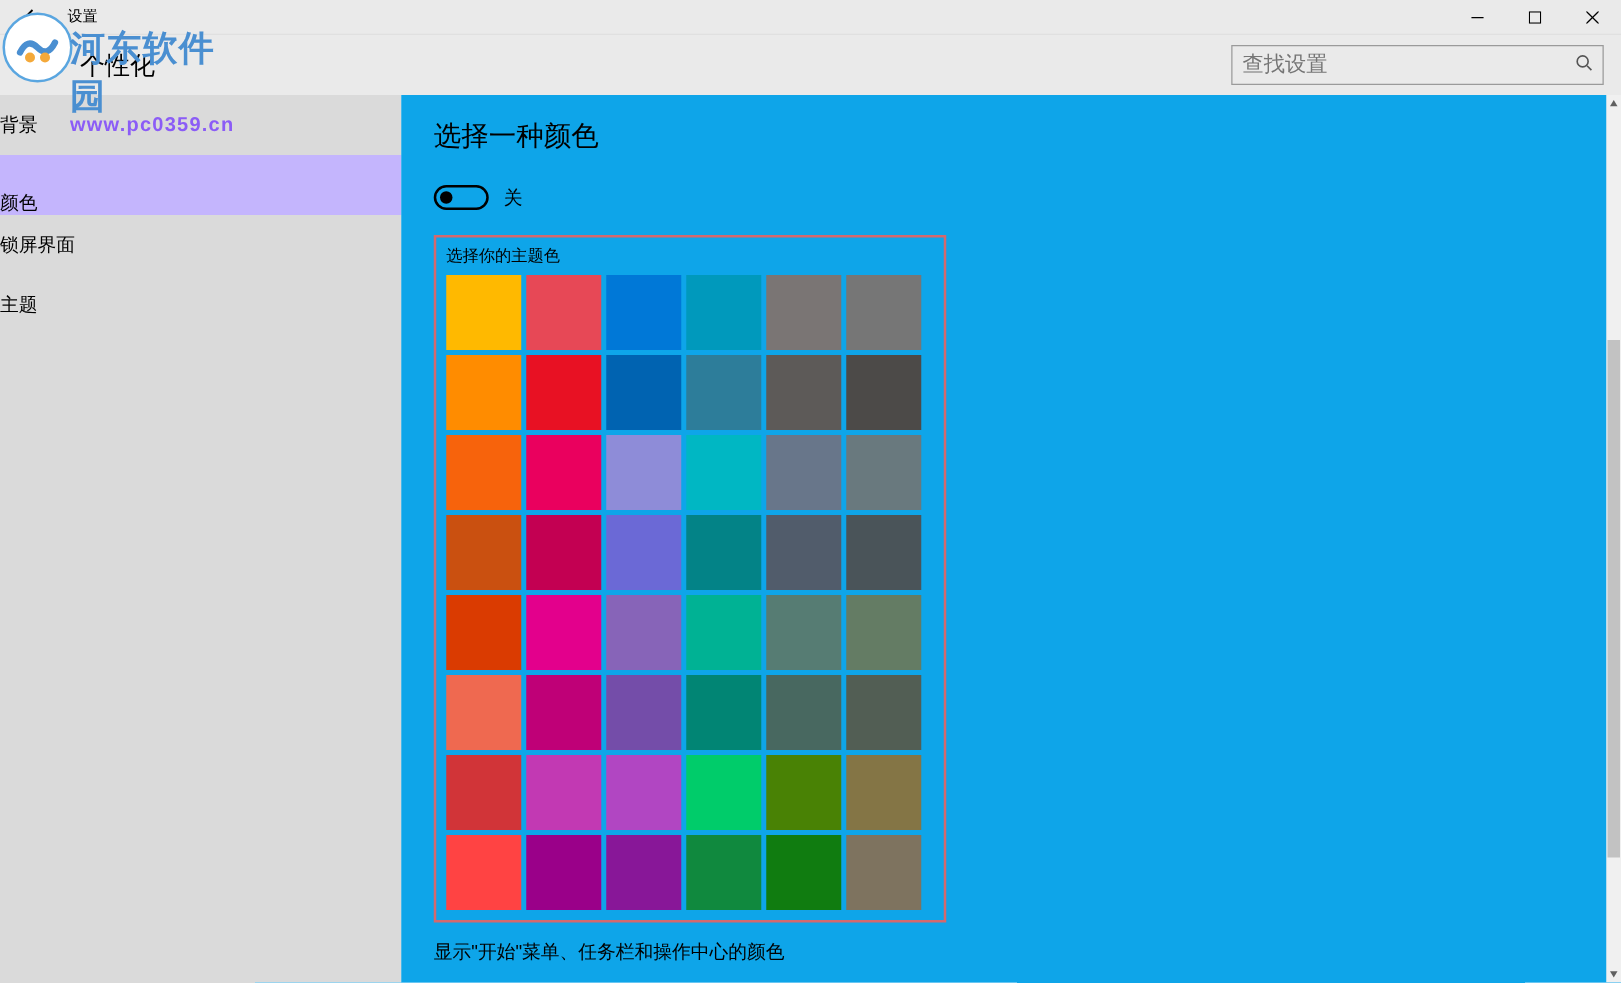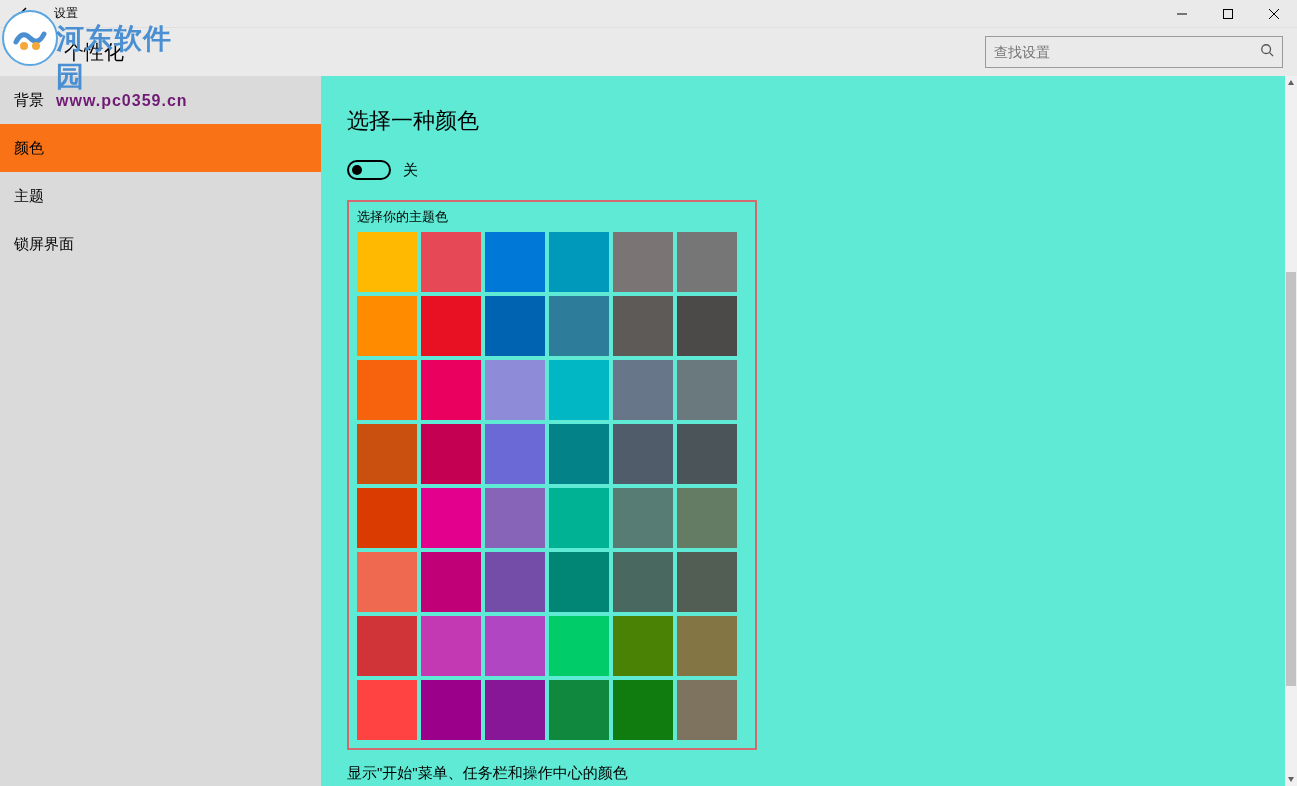--- a/index.html
+++ b/index.html
@@ -9,29 +9,29 @@
   .titlebar .back { width: 48px; height: 28px; display:flex; align-items:center; justify-content:center; color: #000; }
   .titlebar .back svg { width:16px; height:16px; }
   .titlebar .title { font-size: 12px; color: #000; margin-left: 6px; }
   .titlebar .win-controls { margin-left: auto; display: flex; }
   .titlebar .win-controls .wc { width: 46px; height: 28px; display:flex; align-items:center; justify-content:center; }
   .titlebar .win-controls svg { width:10px; height:10px; stroke: #000; stroke-width:1; fill:none; }
 
   .header { height: 48px; background: #eaeaea; display: flex; align-items: center; padding: 0 14px; }
   .header .section { font-size: 20px; color: #000; margin-left: 50px; }
   .header .search-wrap { margin-left: auto; width: 298px; height: 32px; border: 1px solid #9a9a9a; background: #eaeaea; display: flex; align-items: center; padding: 0 8px; }
-  .header .search-wrap input { flex:1; background: transparent; border: none; outline: none; font-size: 14px; color: #8b5cf6; }
+  .header .search-wrap input { flex:1; background: transparent; border: none; outline: none; font-size: 17px; color: #8b5cf6; }
   .header .search-wrap .sicon svg { width:14px; height:14px; stroke:#555; fill:none; stroke-width:1.5; }
 
   .body { display: flex; height: calc(786px - 28px - 48px); }
   .sidebar { width: 321px; background: #dadada; }
-  .sidebar .item { height: 48px; display:flex; align-items:center; padding-left: 14px; font-size: 15px; color: #000; }
-  .sidebar .item.active { background: #f97316; }
-
-  .content { flex:1; background: #5eead4; padding: 30px 0 0 26px; position: relative; overflow: hidden; }
+  .sidebar .item { height: 48px; display:flex; align-items:center; font-size: 15px; color: #000; }
+  .sidebar .item.active { background: #c4b5fd; align-items: flex-end; }
+
+  .content { flex:1; background: #0ea5e9; padding: 18px 0 0 26px; position: relative; overflow: hidden; }
   .content h1 { font-size: 22px; font-weight: 400; margin-bottom: 24px; }
   .content .label1 { font-size: 15px; margin-bottom: 10px; }
   .toggle-row { display: flex; align-items: center; gap: 12px; margin-bottom: 20px; }
   .toggle { width: 44px; height: 20px; border: 2px solid #000; border-radius: 20px; position: relative; }
   .toggle .knob { width: 10px; height: 10px; background: #000; border-radius: 50%; position: absolute; left: 3px; top: 3px; }
   .toggle-row .state { font-size: 15px; }
 
   .palette-box { border: 2px solid #d3696e; padding: 6px 8px 8px 8px; width: 410px; }
   .palette-box .ptitle { font-size: 13px; margin-bottom: 6px; }
   .palette { display: grid; grid-template-columns: repeat(6, 60px); grid-auto-rows: 60px; gap: 4px; }
@@ -42,21 +42,21 @@
   .scrollbar { position: absolute; right: 0; top: 76px; width: 12px; height: calc(786px - 76px); background: #f0f0f0; }
   .scroll-arrow { height: 14px; display:flex; align-items:center; justify-content:center; }
   .scroll-arrow svg { width:8px; height:8px; fill:#606060; }
   .scroll-thumb { position: absolute; right: 1px; width: 10px; background: #c2c2c2; }
 
   .watermark { position: absolute; left: 2px; top: 10px; pointer-events: none; }
   .watermark .logo { width: 56px; height: 56px; border-radius: 50%; border: 2px solid #5aa6e0; display:flex; align-items:center; justify-content:center; background: #fff; }
   .watermark .logo svg { width:36px; height:36px; }
   .watermark-text { position:absolute; left:54px; top:10px; }
   .watermark-text .line1 { font-size: 28px; font-weight: bold; color:#4a8fd1; letter-spacing:1px;}
-  .watermark-text .line2 { font-size: 16px; color:#701a75; font-weight:bold; letter-spacing:1px; margin-top:-4px;}
+  .watermark-text .line2 { font-size: 16px; color:#8b5cf6; font-weight:bold; letter-spacing:1px; margin-top:-4px;}
 </style>
 </head>
 <body>
 
 <div class="titlebar">
   <div class="back">
     <svg viewBox="0 0 16 16">
         <path d="M10 2 L4 8 L10 14" stroke="#000" stroke-width="1.5" fill="none"></path>
       </svg>
   </div>
@@ -96,24 +96,24 @@
 
 <div class="body">
   <div class="sidebar">
     <div class="item">
         <span>背景</span>
       </div>
     <div class="item active">
         <span>颜色</span>
       </div>
     <div class="item">
+        <span>锁屏界面</span>
+      </div>
+    <div class="item">
         <span>主题</span>
-      </div>
-    <div class="item">
-        <span>锁屏界面</span>
       </div>
   </div>
 
   <div class="content">
     <h1>选择一种颜色</h1>
     <div class="toggle-row">
       <div class="toggle">
           <div class="knob"></div>
         </div>
       <div class="state">关</div>

